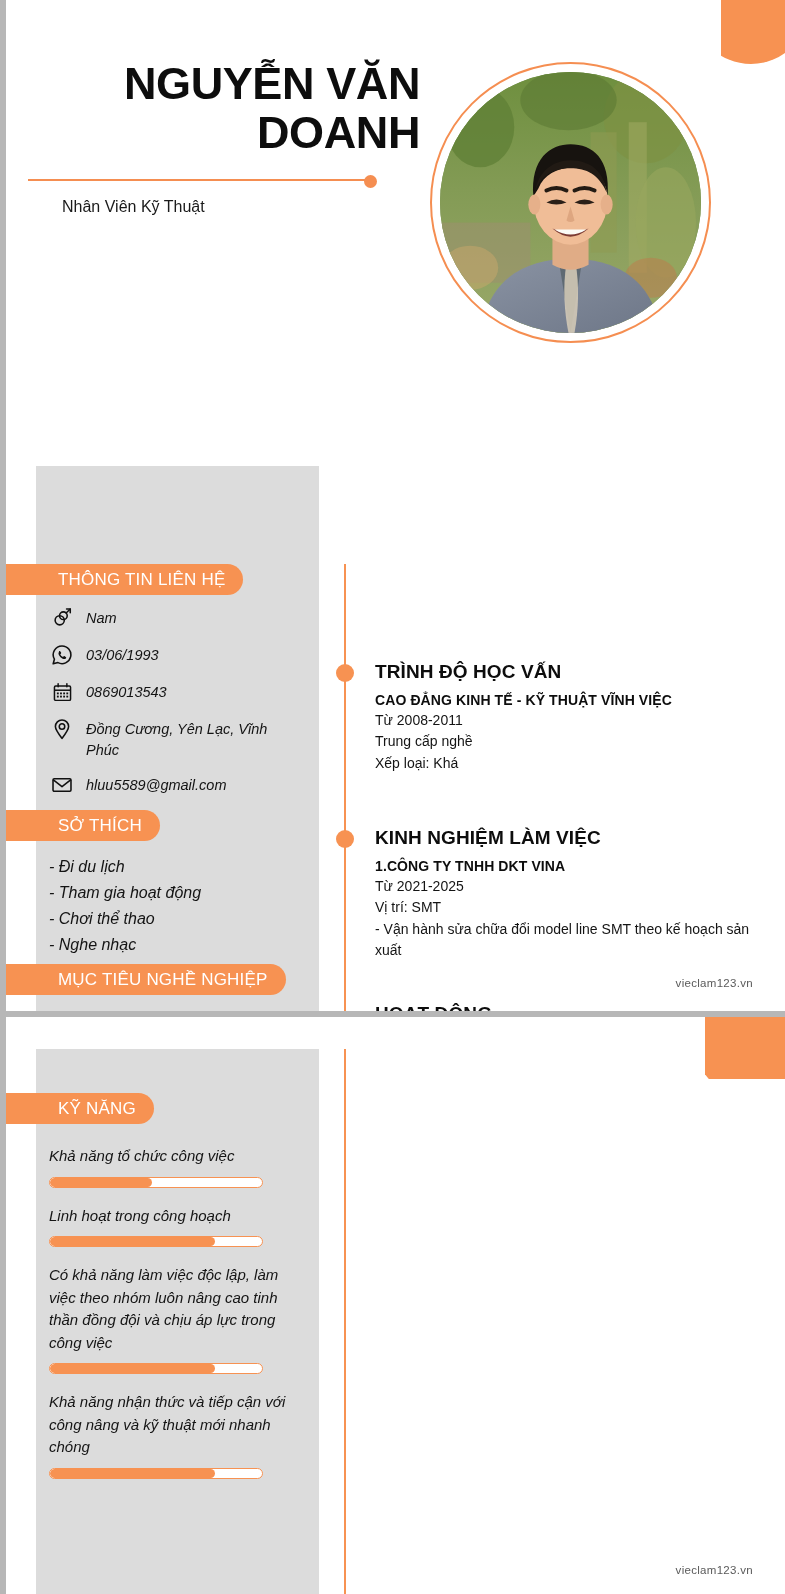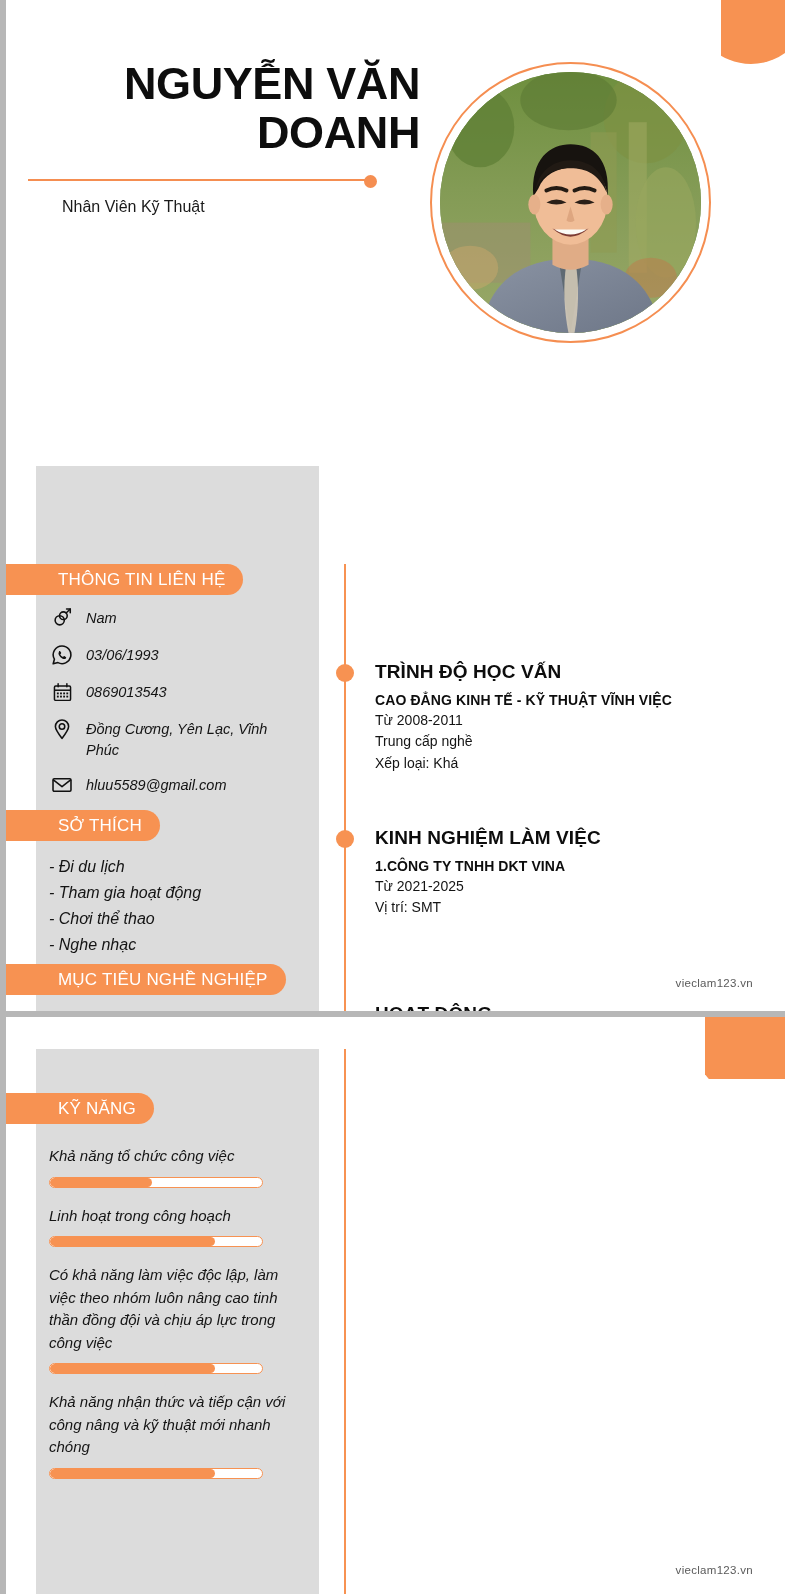--- a/index.html
+++ b/index.html
@@ -448,20 +448,21 @@
       <div class="body-line">Trung cấp nghề</div>
       <div class="body-line">Xếp loại: Khá</div>
     </div>
 
     <div class="tl-dot" style="top:614px"></div>
     <div class="right-col" style="top:611px">
       <div class="sec-head">KINH NGHIỆM LÀM VIỆC</div>
       <div class="sub-head">1.CÔNG TY TNHH DKT VINA</div>
       <div class="body-line">Từ 2021-2025</div>
       <div class="body-line">Vị trí: SMT</div>
+      <div class="body-line">- Vận hành sửa chữa đổi model line SMT theo kế hoạch sản xuất</div>
     </div>
 
     <div class="right-col" style="top:787px">
       <div class="sec-head" style="margin-bottom:14px">HOẠT ĐỘNG</div>
 
     </div>
   </div>
 
   <div class="watermark" style="bottom:22px">vieclam123.vn</div>
 </div>

